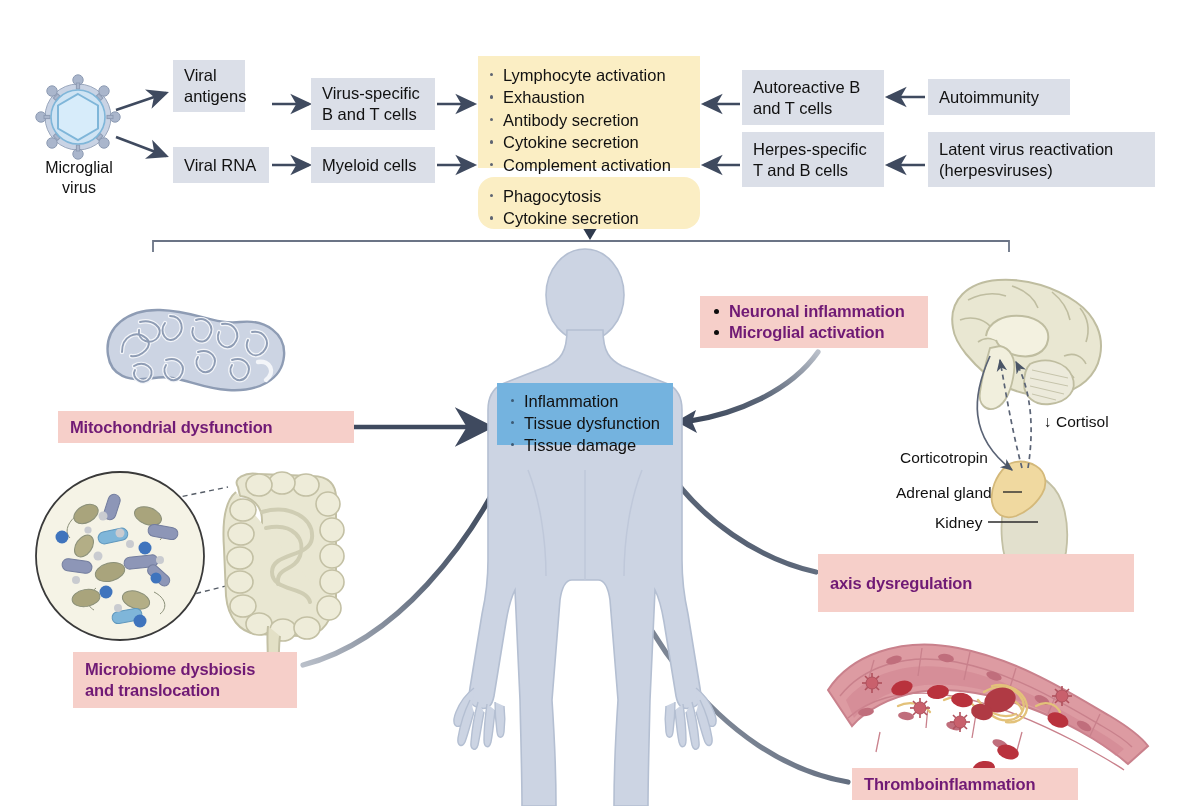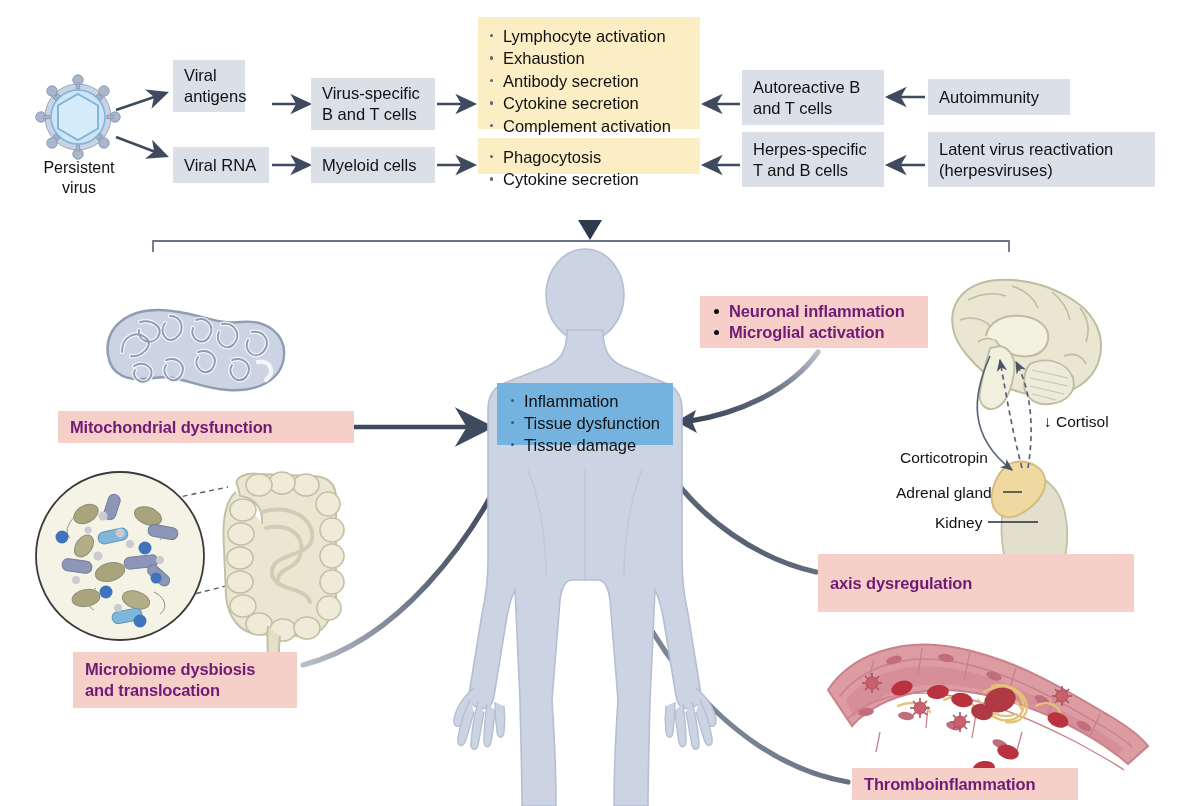--- a/index.html
+++ b/index.html
@@ -25,20 +25,21 @@
     display:flex;
     align-items:center;
     padding:6px 11px;
   }
   .ybox{
     background:#fbeec4;
     color:#111111;
     font-size:16.5px;
     line-height:22.4px;
     padding:8px 11px 8px 10px;
+    margin-top:39px;
   }
   .bbox{
     background:#74b3df;
     color:#111111;
     font-size:16.5px;
     line-height:22px;
     padding:7px 10px 7px 12px;
   }
   ul.bl{margin:0;padding:0;list-style:none;}
   ul.bl li{position:relative;padding-left:15px;white-space:nowrap;}
@@ -544,21 +545,21 @@
               <line x1="4.2" y1="4.2" x2="7" y2="7"></line>
             <line x1="-4.2" y1="4.2" x2="-7" y2="7"></line>
               <line x1="4.2" y1="-4.2" x2="7" y2="-7"></line>
           </g>
         </g>
       </g>
     </g>
   </svg>
 
   <div class="abs cap" style="left:8px; top:158px; width:142px;">
-    <div>Persistent</div>
+    <div>Microglial</div>
     <div>virus</div>
   </div>
 
   <div class="abs gbox" style="left:173px; top:60px; width:72px; height:52px;">
     <div>
       <div>Viral</div>
       <div>antigens</div>
     </div>
   </div>
 
@@ -605,21 +606,21 @@
   <div class="abs ybox" style="left:478px; top:17px; width:222px; height:112px;">
     <ul class="bl">
       <li>Lymphocyte activation</li>
       <li>Exhaustion</li>
       <li>Antibody secretion</li>
       <li>Cytokine secretion</li>
       <li>Complement activation</li>
     </ul>
   </div>
 
-  <div class="abs ybox" style="left:478px; top:138px; width:222px; height:36px;">
+  <div class="abs ybox" style="left:478px; top:138px; width:222px; height:52px;border-radius:16px;">
     <ul class="bl">
       <li>Phagocytosis</li>
       <li>Cytokine secretion</li>
     </ul>
   </div>
 
   <div class="abs bbox" style="left:497px; top:383px; width:176px; height:62px;">
     <ul class="bl">
       <li>Inflammation</li>
       <li>Tissue dysfunction</li>

